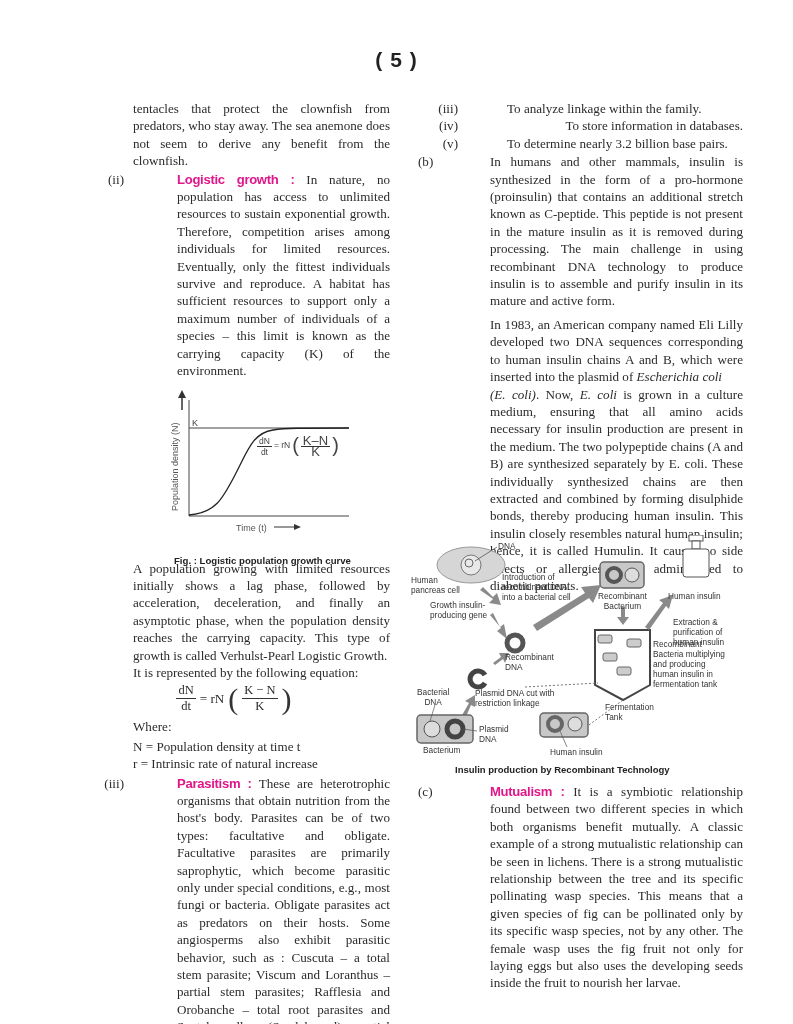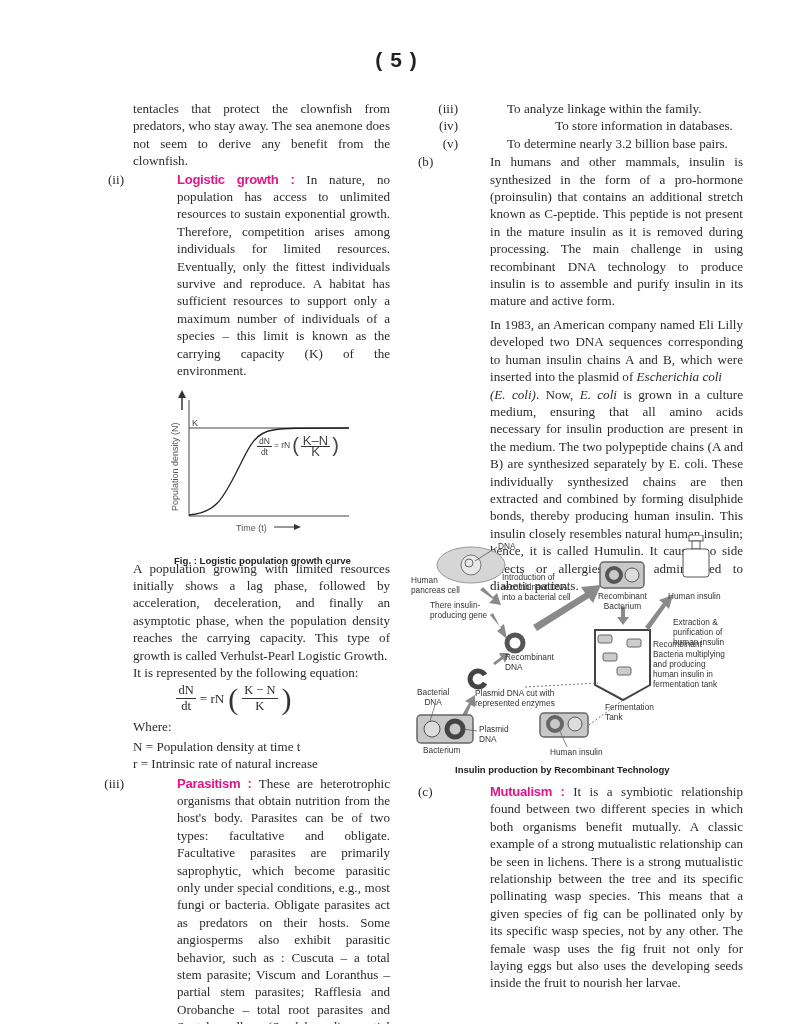--- a/index.html
+++ b/index.html
@@ -115,21 +115,21 @@
   </div>
 </div>
 
 <div class="col col-right">
   <div class="hang">
     <span class="lbl" style="width:40px;padding-right:5px;">(iii)</span>
     <div class="body" style="text-align:left;">To analyze linkage within the family.</div>
   </div>
   <div class="hang">
     <span class="lbl" style="width:40px;padding-right:5px;">(iv)</span>
-    <div class="body" style="text-align:center;margin-left:38px;">To store information in databases.</div>
+    <div class="body" style="text-align:right;margin-left:38px;">To store information in databases.</div>
   </div>
   <div class="hang">
     <span class="lbl" style="width:40px;padding-right:5px;">(v)</span>
     <div class="body" style="text-align:left;">To determine nearly 3.2 billion base pairs.</div>
   </div>
 
   <div class="hang" style="margin-top:1px;">
     <span style="width:28px;">(b)</span>
     <div class="body">
       <div>In humans and other mammals, insulin is synthesized in the form of a pro-hormone (proinsulin) that contains an additional stretch known as C-peptide. This peptide is not present in the mature insulin as it is removed during processing. The main challenge in using recombinant DNA technology to produce insulin is to assemble and purify insulin in its mature and active form.</div>
@@ -186,42 +186,42 @@
     <circle cx="150" cy="189" r="7" fill="none" stroke="#666" stroke-width="4"></circle>
     <circle cx="170" cy="189" r="7" fill="#ddd" stroke="#555"></circle>
     <line x1="155" y1="196" x2="162" y2="212" stroke="#555" stroke-width="0.7"></line>
 
     <line x1="120" y1="152" x2="193" y2="148" stroke="#777" stroke-dasharray="2,2"></line>
     <line x1="184" y1="190" x2="218" y2="165" stroke="#777" stroke-dasharray="2,2"></line>
   </svg>
   <div class="dlabel" style="left:93px;top:6px;">DNA</div>
   <div class="dlabel" style="left:6px;top:40px;white-space:pre;">Human
 pancreas cell</div>
-  <div class="dlabel" style="left:25px;top:65px;white-space:pre;">There insulin-
+  <div class="dlabel" style="left:25px;top:65px;white-space:pre;">Growth insulin-
 producing gene</div>
   <div class="dlabel" style="left:97px;top:37px;white-space:pre;">Introduction of
 recombinant DNA
 into a bacterial cell</div>
   <div class="dlabel" style="left:193px;top:56px;white-space:pre;text-align:center;">Recombinant
 Bacterium</div>
   <div class="dlabel" style="left:263px;top:56px;">Human insulin</div>
   <div class="dlabel" style="left:268px;top:82px;white-space:pre;">Extraction &amp;
 purification of
 human insulin</div>
   <div class="dlabel" style="left:100px;top:117px;white-space:pre;">Recombinant
 DNA</div>
   <div class="dlabel" style="left:248px;top:104px;white-space:pre;">Recombinant
 Bacteria multiplying
 and producing
 human insulin in
 fermentation tank</div>
   <div class="dlabel" style="left:12px;top:152px;white-space:pre;text-align:center;">Bacterial
 DNA</div>
   <div class="dlabel" style="left:70px;top:153px;white-space:pre;">Plasmid DNA cut with
-represented enzymes</div>
+restriction linkage</div>
   <div class="dlabel" style="left:200px;top:167px;white-space:pre;">Fermentation
 Tank</div>
   <div class="dlabel" style="left:74px;top:189px;white-space:pre;">Plasmid
 DNA</div>
   <div class="dlabel" style="left:18px;top:210px;">Bacterium</div>
   <div class="dlabel" style="left:145px;top:212px;">Human insulin</div>
   <div class="diag-cap" style="left:50px;top:229px;">Insulin production by Recombinant Technology</div>
 </div>
 
 <div class="col" style="left:418px;top:783px;width:325px;">

